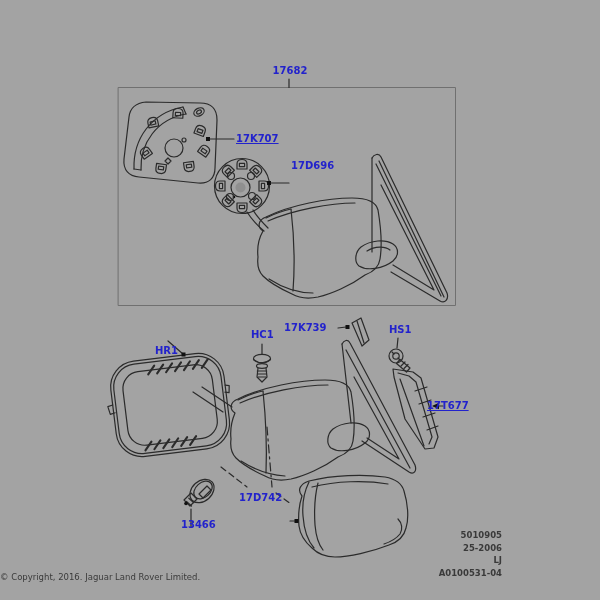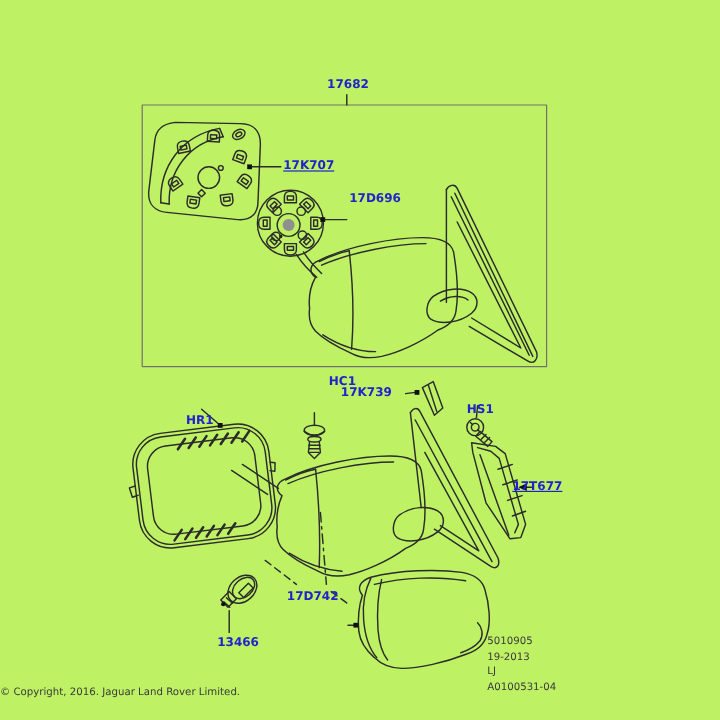--- a/index.html
+++ b/index.html
@@ -1,22 +1,22 @@
 <!DOCTYPE html>
 <html><head>
 <meta charset="utf-8">
 <style>
   html,body{margin:0;padding:0;background:#ffffff;}
-  #stage{position:relative;width:600px;height:600px;background:#bef264;overflow:hidden;
+  #stage{position:relative;width:600px;height:600px;background:#a3a3a3;overflow:hidden;
          font-family:"DejaVu Sans","Liberation Sans",sans-serif;}
   #art{position:absolute;left:0;top:0;}
   .part-label{position:absolute;font-weight:bold;font-size:10px;line-height:12px;
               color:#2222cc;white-space:nowrap;cursor:pointer;}
-  .doc-info{position:absolute;left:406px;top:529px;width:96px;text-align:left;
-            font-size:8.5px;line-height:12.5px;color:#3a3a3a;}
+  .doc-info{position:absolute;left:406px;top:529px;width:96px;text-align:right;
+            font-size:8.5px;line-height:12.5px;color:#3a3a3a;font-weight:bold;}
   .copyright{position:absolute;left:0;top:572px;width:600px;
              font-size:8.5px;color:#3a3a3a;}
 </style>
 </head>
 <body>
 
 <div id="stage">
 
   <svg id="art" width="600" height="600" viewBox="0 0 600 600">
     <defs>
@@ -200,29 +200,29 @@
         </g>
       </g>
 
     </g>
   </svg>
 
   <div class="part-label" style="left:270px;top:65px;width:40px;text-align:center;">17682</div>
   <div class="part-label" style="left:236px;top:133px;text-decoration:underline;">17K707</div>
   <div class="part-label" style="left:291px;top:160px;">17D696</div>
   <div class="part-label" style="left:155px;top:345px;">HR1</div>
-  <div class="part-label" style="left:251px;top:313px;margin-left:23px;">HC1</div>
+  <div class="part-label" style="left:251px;top:329px;">HC1</div>
   <div class="part-label" style="left:284px;top:322px;">17K739</div>
-  <div class="part-label" style="left:389px;top:336px;">HS1</div>
+  <div class="part-label" style="left:389px;top:324px;">HS1</div>
   <div class="part-label" style="left:427px;top:400px;text-decoration:underline;">17T677</div>
-  <div class="part-label" style="left:181px;top:530px;">13466</div>
+  <div class="part-label" style="left:181px;top:519px;">13466</div>
   <div class="part-label" style="left:239px;top:492px;">17D742</div>
 
   <div class="doc-info">
     <div>5010905</div>
-    <div>19-2013</div>
+    <div>25-2006</div>
     <div>LJ</div>
     <div>A0100531-04</div>
   </div>
 
   <div class="copyright">© Copyright, 2016. Jaguar Land Rover Limited.</div>
 
 </div>
 
 </body></html>

